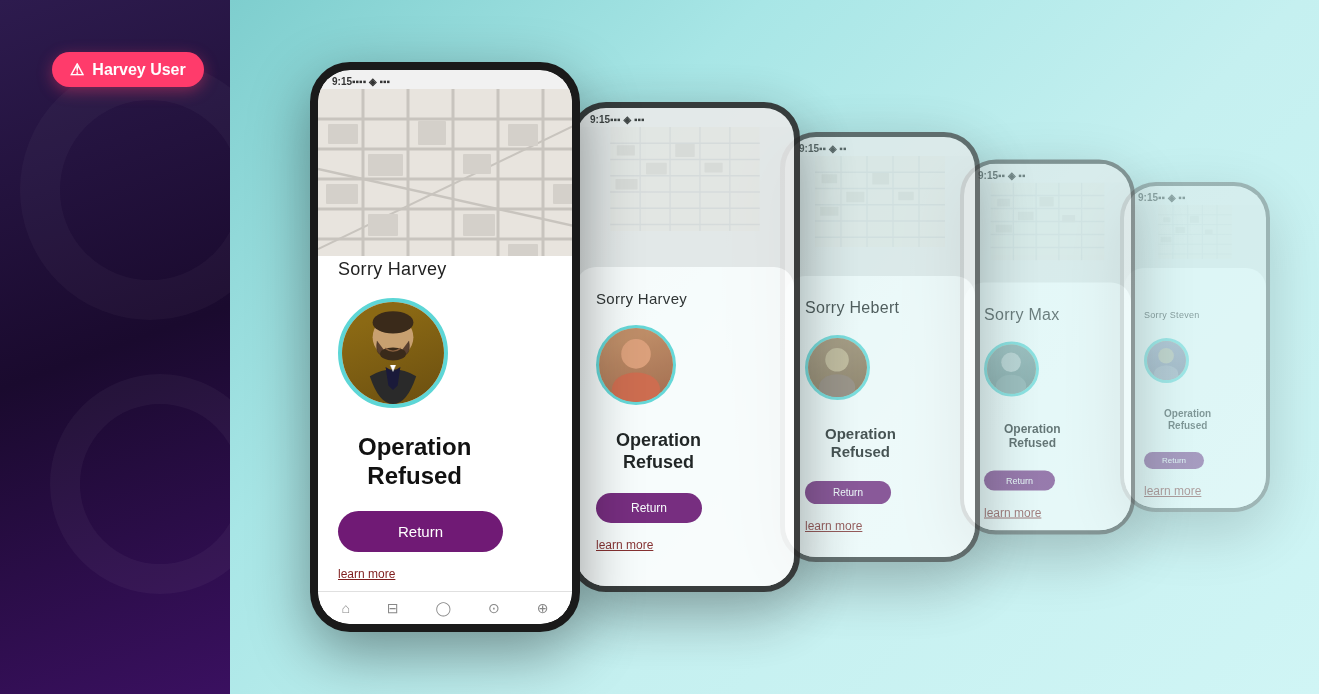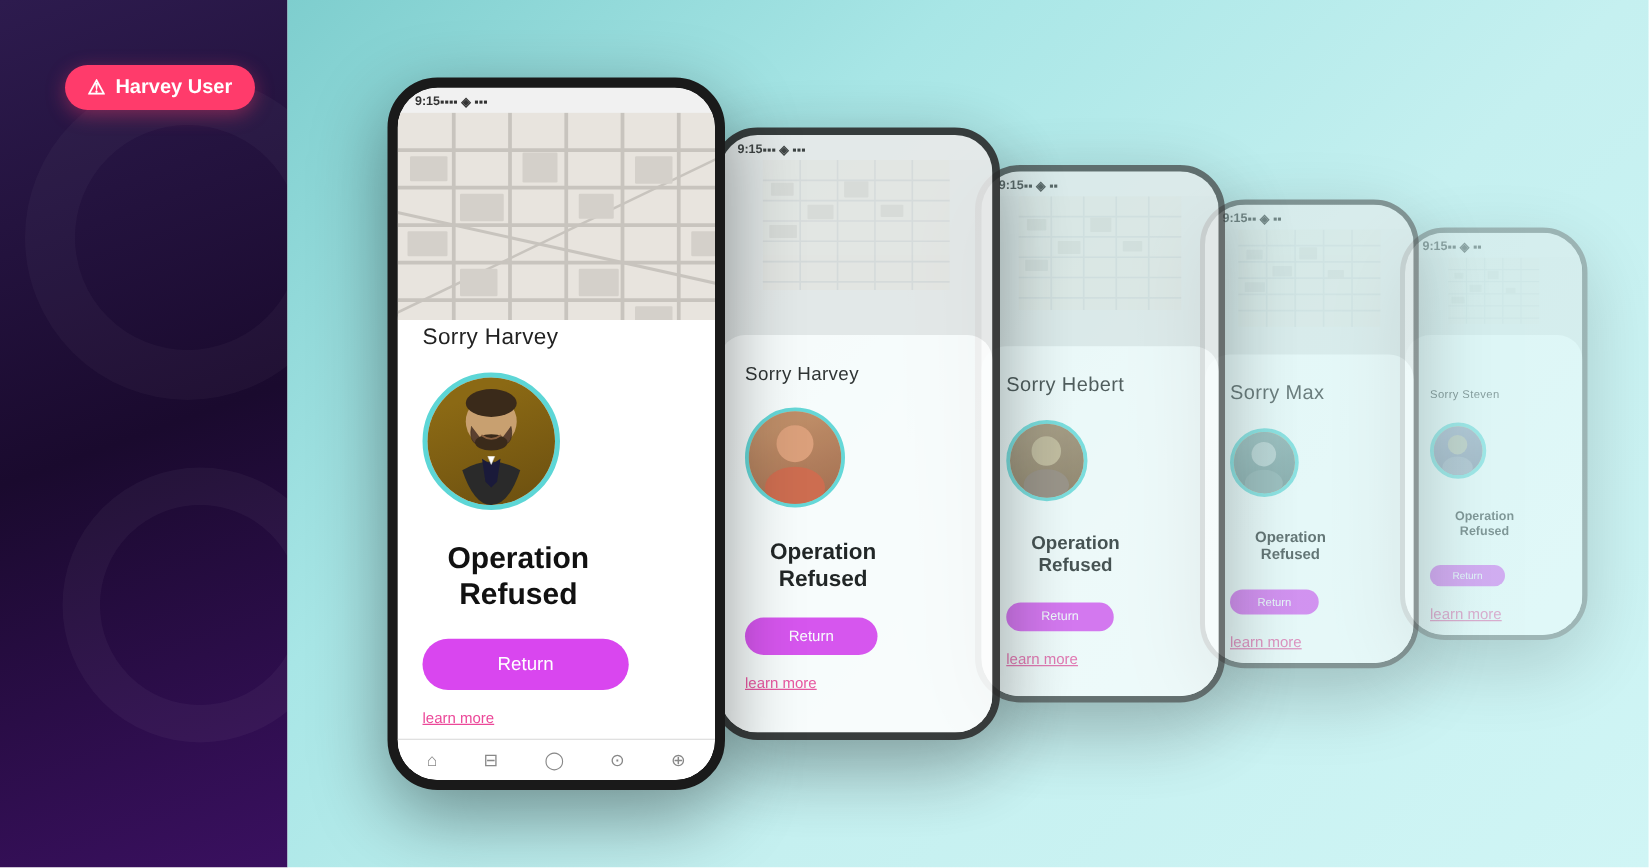--- a/index.html
+++ b/index.html
@@ -264,34 +264,34 @@
       font-size: 22px;
       font-weight: 900;
       text-align: center;
       color: #111;
       line-height: 1.2;
       margin: 15px 0 20px;
       padding: 0 20px;
     }
 
     .return-btn {
-      background: #d946ef;
+      background: #701a75;
       color: white;
       border: none;
       border-radius: 25px;
       padding: 10px 50px;
       font-size: 14px;
       font-weight: 500;
       cursor: pointer;
       margin-bottom: 10px;
     }
 
     .learn-more {
       font-size: 12px;
-      color: #ec4899;
+      color: #7f1d1d;
       text-decoration: underline;
       cursor: pointer;
       margin-top: 5px;
     }
 
     
     .bottom-nav {
       display: flex;
       justify-content: space-around;
       padding: 8px 5px;

